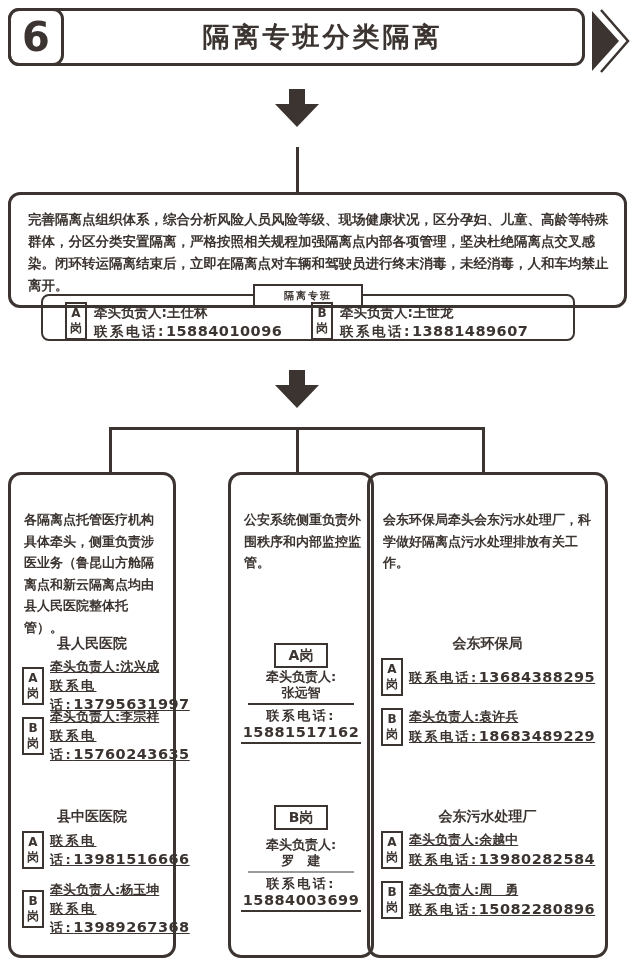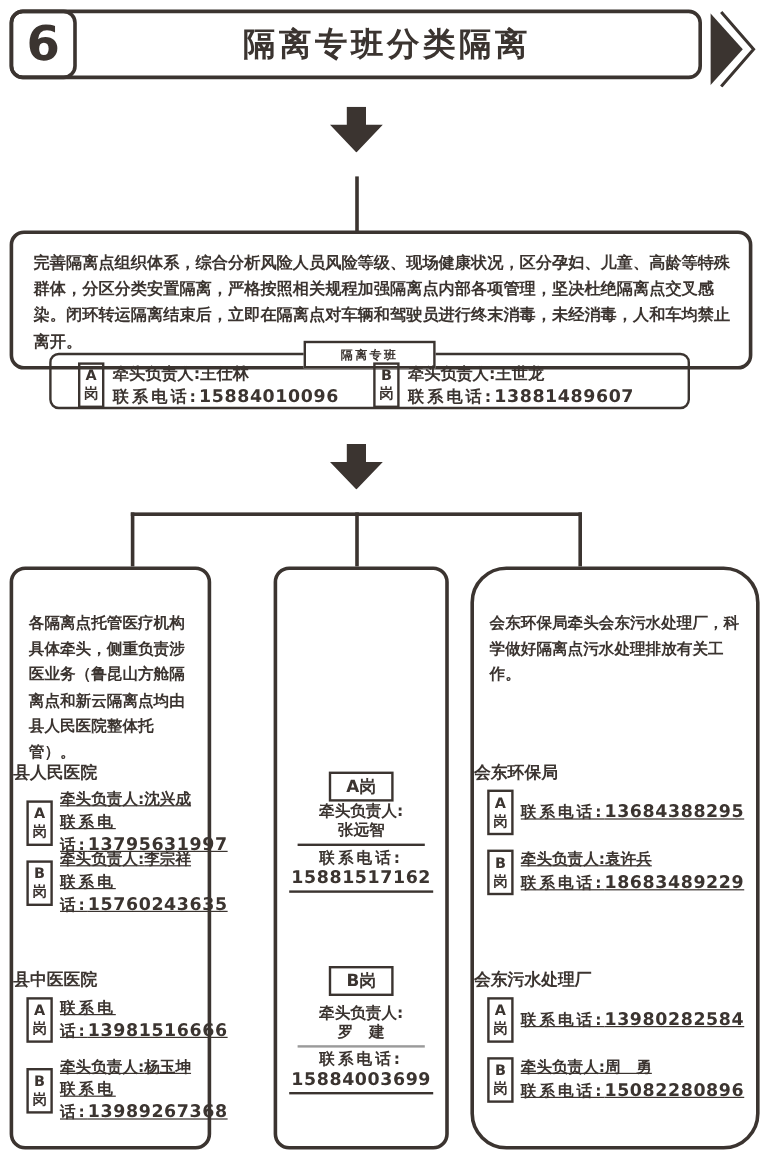--- a/index.html
+++ b/index.html
@@ -48,24 +48,24 @@
   .lines { font-size: 13.5px; line-height: 18px; }
   .lines .row2 { margin-top: 1px; }
   .sp { letter-spacing: 2.5px; }
   .num { font-size: 14.5px; letter-spacing: 0.5px; }
 
   
   .col { position: absolute; top: 472px; height: 486px; border: 3px solid #3b3430;
          border-radius: 13px; }
   .col-med    { left: 8px;   width: 168px; }
   .col-police { left: 228px; width: 146px; }
-  .col-env    { left: 392px; width: 241px; border-radius: 30px; }
+  .col-env    { left: 367px; width: 241px; }
   .col-intro { position: absolute; left: 13px; right: 8px; top: 34px;
                font-size: 13px; line-height: 21.5px; }
-  .org-title { position: absolute; left: 0; width: 100%; font-size: 14px; }
+  .org-title { position: absolute; left: 0; width: 100%; text-align: center; font-size: 14px; }
   .t1 { top: 160px; } .t2 { top: 333px; }
   .contact-row { position: absolute; left: 11px; display: flex; gap: 6px; align-items: center; }
   .contact-row .lines { font-size: 13px; text-decoration: underline; }
   .r1 { top: 183px; } .r2 { top: 233px; } .r3 { top: 356px; } .r4 { top: 406px; }
 
   
   .mid-post { position: absolute; left: 50%; transform: translateX(-50%); width: 54px;
               height: 25px; border: 2.5px solid #3b3430; display: flex; align-items: center;
               justify-content: center; font-size: 14px; }
   .mp1 { top: 168px; } .mp2 { top: 330px; }
@@ -153,20 +153,21 @@
     <div class="contact-row r4">
       <div class="post-box">B岗</div>
       <div class="lines">
         <div><span>牵头负责人:</span><span>杨玉坤</span></div>
         <div class="row2"><span class="sp">联系电话:</span><span class="num">13989267368</span></div>
       </div>
     </div>
   </div>
 
   <div class="col col-police">
+    <div class="col-intro">公安系统侧重负责外围秩序和内部监控监管。</div>
     <div class="mid-post mp1">A岗</div>
     <div class="mid-group mg-name1">
       <div>牵头负责人:</div>
       <div>张远智</div>
     </div>
     <div class="mid-group mg-phone1">
       <div class="sp">联系电话:</div>
       <div class="num">15881517162</div>
     </div>
     <div class="mid-post mp2">B岗</div>
@@ -193,20 +194,21 @@
       <div class="post-box">B岗</div>
       <div class="lines">
         <div><span>牵头负责人:</span><span>袁许兵</span></div>
         <div class="row2"><span class="sp">联系电话:</span><span class="num">18683489229</span></div>
       </div>
     </div>
     <div class="org-title t2">会东污水处理厂</div>
     <div class="contact-row r3">
       <div class="post-box">A岗</div>
       <div class="lines">
+        <div><span>牵头负责人:</span><span>余越中</span></div>
         <div class="row2"><span class="sp">联系电话:</span><span class="num">13980282584</span></div>
       </div>
     </div>
     <div class="contact-row r4">
       <div class="post-box">B岗</div>
       <div class="lines">
         <div><span>牵头负责人:</span><span>周　勇</span></div>
         <div class="row2"><span class="sp">联系电话:</span><span class="num">15082280896</span></div>
       </div>
     </div>

